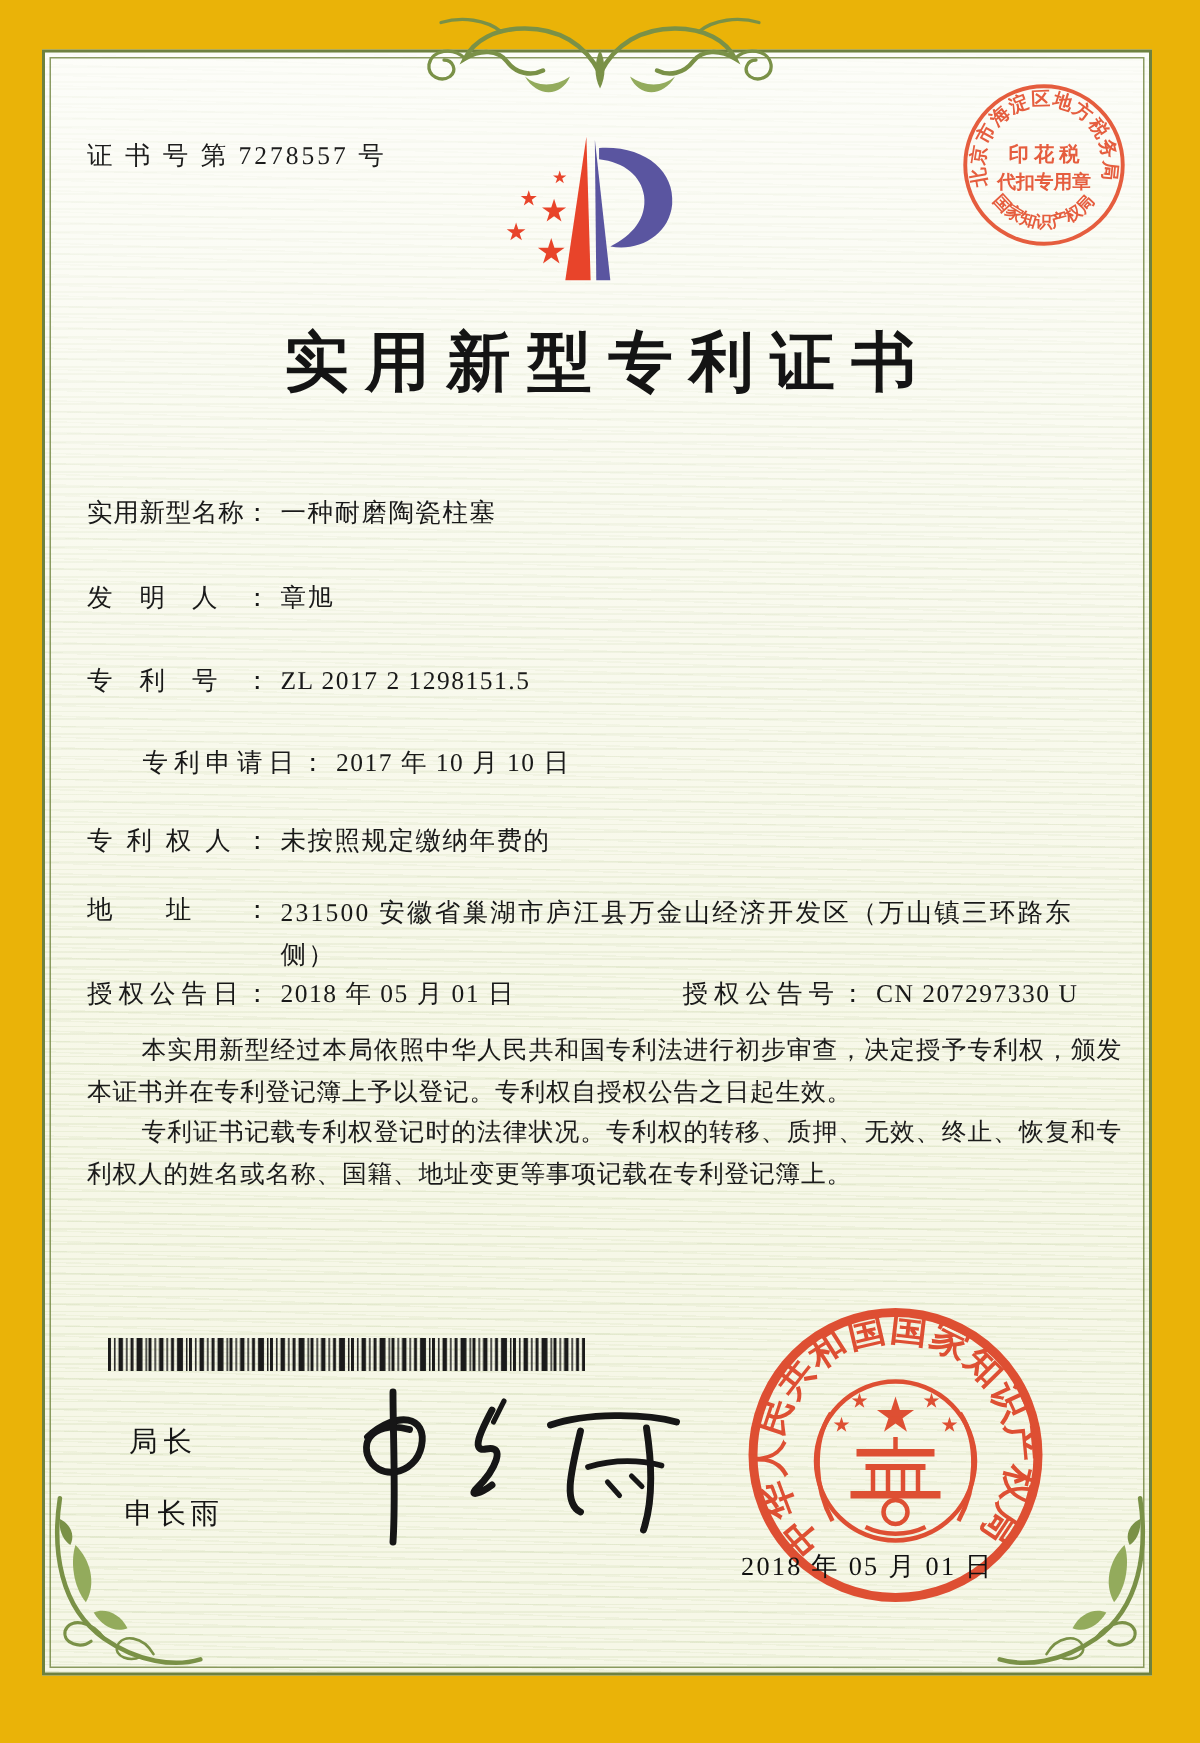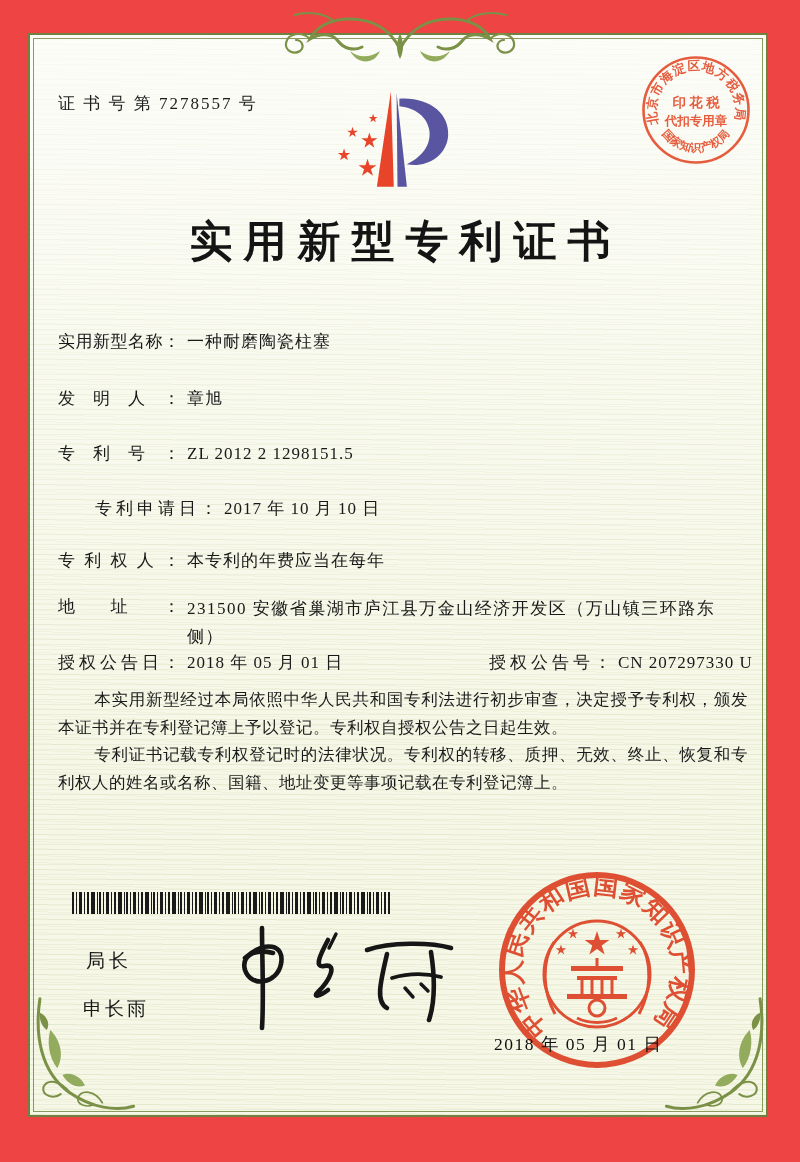--- a/index.html
+++ b/index.html
@@ -1,17 +1,17 @@
 <!DOCTYPE html>
 <html><head>
 <meta charset="utf-8">
 <style>
   * { margin:0; padding:0; box-sizing:border-box; }
   body { background:#ffffff; font-family:"Liberation Serif","DejaVu Serif",serif; }
-  .page { position:relative; width:800px; height:1162px; background:#ef4444; overflow:hidden; }
+  .page { position:relative; width:800px; height:1162px; background:#eab308; overflow:hidden; }
 
   
   .frame-area {
     position:absolute; left:28px; top:33px; right:32px; bottom:45px;
     border:2px solid #6e8140;
     background-color:#f6f7e6;
     background-image:
       linear-gradient(180deg, rgba(255,255,255,0.75) 0%, rgba(255,255,255,0.35) 30%, rgba(255,255,255,0.05) 65%),
       repeating-linear-gradient(0deg, rgba(150,175,100,0.13) 0px, rgba(150,175,100,0.13) 1px, transparent 1px, transparent 5px),
       repeating-linear-gradient(2deg, rgba(150,175,100,0.09) 0px, rgba(150,175,100,0.09) 1px, transparent 1px, transparent 7px);
@@ -25,21 +25,21 @@
   .logo { position:absolute; left:330px; top:76px; width:150px; height:126px; }
   .tax-stamp { position:absolute; left:640px; top:54px; width:112px; height:112px; opacity:0.92; }
 
   .title { position:absolute; left:0; top:213px; width:100%; text-align:center;
            font-size:43px; font-weight:600; letter-spacing:11px; padding-left:11px; color:#141414; }
 
   .frow { position:absolute; left:58px; font-size:17px; color:#191919; white-space:nowrap; }
   .flabel { display:inline-block; width:122px; text-align:justify; text-align-last:justify; }
   .fvalue { margin-left:7px; letter-spacing:1px; }
   .fvalue.wrap { display:inline-block; white-space:normal; width:540px; vertical-align:top; line-height:28px; letter-spacing:1.5px; }
-  .grant-no-group { position:absolute; left:397px; top:0;margin-left:34px; }
+  .grant-no-group { position:absolute; left:397px; top:0; }
 
   .body-text { position:absolute; left:58px; top:686px; width:690px; font-size:16.5px;
                line-height:27.5px; color:#1b1b1b; text-align:justify; }
   .body-text p { text-indent:2.2em; letter-spacing:0.5px; }
 
   .barcode { position:absolute; left:72px; top:892px; width:320px; height:22px; }
 
   .director-title { position:absolute; left:86px; top:948px; font-size:19px; letter-spacing:4px; color:#161616;text-align:right; }
   .director-name  { position:absolute; left:83px; top:996px; font-size:19px; letter-spacing:3px; color:#161616; }
   .signature { position:absolute; left:195px; top:918px; width:270px; height:118px; }
@@ -134,27 +134,27 @@
 
   <div class="title">实用新型专利证书</div>
 
   <div class="frow" style="top:330px;">
     <span class="flabel">实用新型名称：</span><span class="fvalue">一种耐磨陶瓷柱塞</span>
   </div>
   <div class="frow" style="top:387px;">
     <span class="flabel">发明人：</span><span class="fvalue">章旭</span>
   </div>
   <div class="frow" style="top:442px;">
-    <span class="flabel">专利号：</span><span class="fvalue">ZL 2012 2 1298151.5</span>
+    <span class="flabel">专利号：</span><span class="fvalue">ZL 2017 2 1298151.5</span>
   </div>
   <div class="frow" style="top:497px;margin-left:37px;">
     <span class="flabel">专利申请日：</span><span class="fvalue">2017 年 10 月 10 日</span>
   </div>
   <div class="frow" style="top:549px;">
-    <span class="flabel">专利权人：</span><span class="fvalue">本专利的年费应当在每年</span>
+    <span class="flabel">专利权人：</span><span class="fvalue">未按照规定缴纳年费的</span>
   </div>
   <div class="frow" style="top:595px;">
     <span class="flabel" style="vertical-align:top;">地址：</span><span class="fvalue wrap">231500 安徽省巢湖市庐江县万金山经济开发区（万山镇三环路东侧）</span>
   </div>
   <div class="frow" style="top:651px;width:690px;">
     <span class="flabel">授权公告日：</span><span class="fvalue">2018 年 05 月 01 日</span>
     <span class="grant-no-group">
       <span class="flabel">授权公告号：</span><span class="fvalue">CN 207297330 U</span>
     </span>
   </div>

